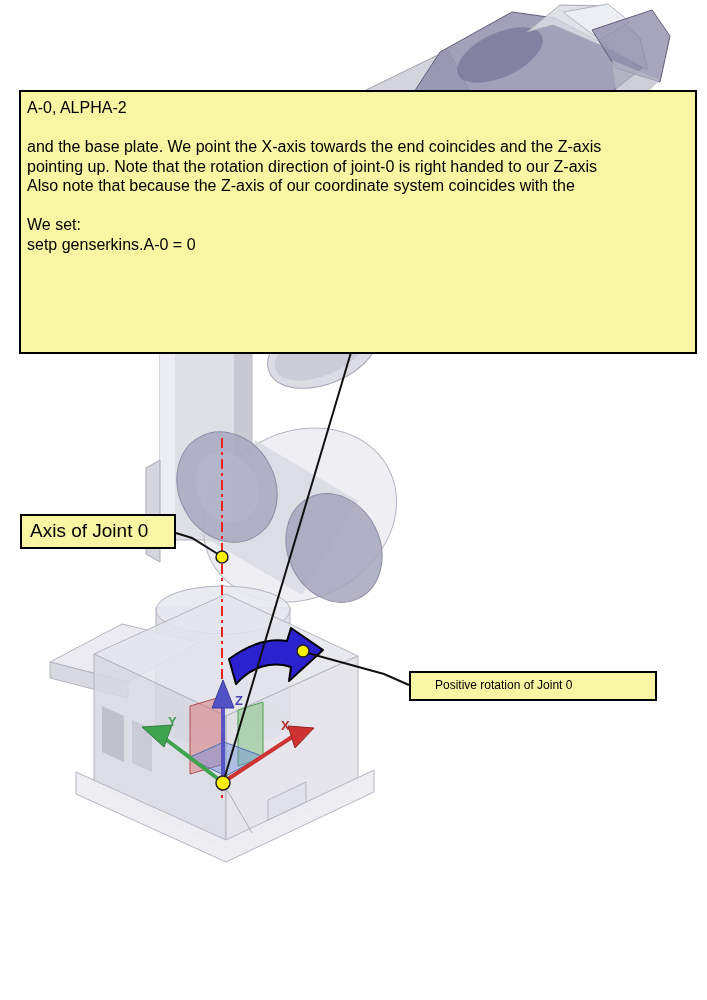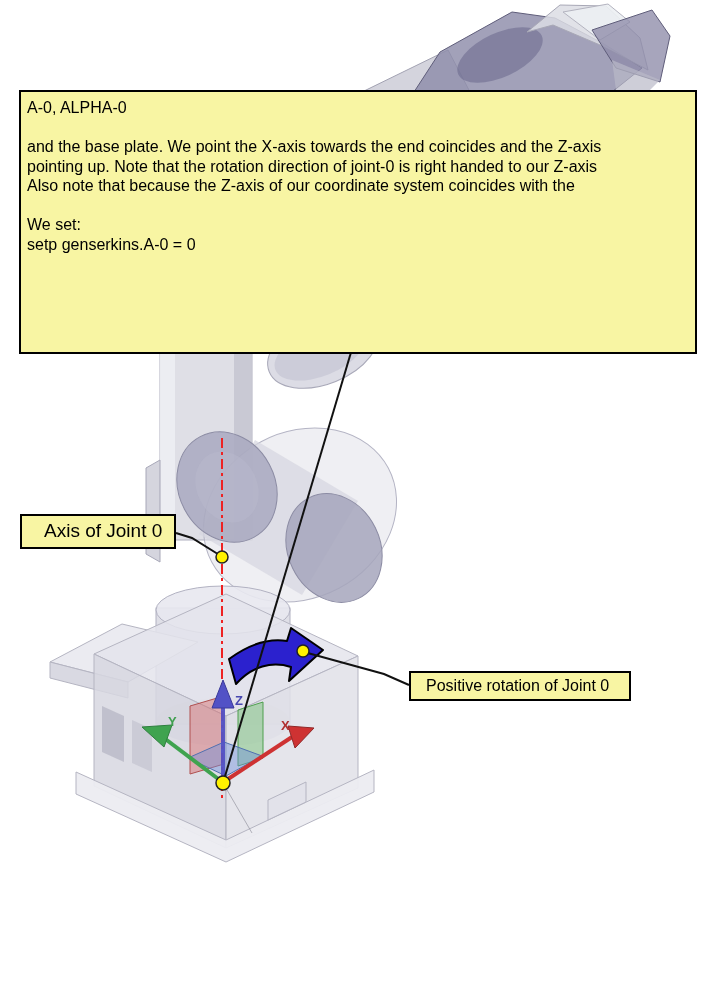--- a/index.html
+++ b/index.html
@@ -16,25 +16,25 @@
     font-size:16px;line-height:19.5px;white-space:nowrap;
   }
   .note-box .line{min-height:19.5px;}
   .callout{
     position:absolute;background:var(--note-yellow,#F8F5A3);
     border:2px solid var(--note-border,#000);
     box-sizing:border-box;white-space:nowrap;
   }
   #callout-axis{
     left:20px;top:514px;width:156px;height:35px;
-    font-size:19px;line-height:30px;padding-left:22px;
+    font-size:19px;line-height:30px;padding-left:8px;
   }
   #callout-rotation{
-    left:409px;top:671px;width:222px;height:30px;
-    font-size:16px;line-height:25px;padding-left:15px;
+    left:409px;top:671px;width:248px;height:30px;
+    font-size:12px;line-height:25px;padding-left:24px;
   }
   .axis-letter{font-size:13px;font-weight:bold;}
 </style>
 </head>
 <body>
 
 <div id="stage">
 
   <svg id="robot-svg" width="707" height="1000" viewBox="0 0 707 1000">
 
@@ -123,21 +123,21 @@
     </g>
 
     <g>
       <circle cx="222" cy="557" r="6" style="fill:var(--marker-yellow,#FFF200)" stroke="#222" stroke-width="1.5"></circle>
       <circle cx="303" cy="651" r="6" style="fill:var(--marker-yellow,#FFF200)" stroke="#222" stroke-width="1.5"></circle>
       <circle cx="223" cy="783" r="7" style="fill:var(--marker-yellow,#FFF200)" stroke="#222" stroke-width="1.5"></circle>
     </g>
   </svg>
 
   <div class="note-box">
-    <div class="line">A-0, ALPHA-0</div>
+    <div class="line">A-0, ALPHA-2</div>
     <div>
         <div class="line">&nbsp;</div>
         <div class="line">and the base plate. We point the X-axis towards the end coincides and the Z-axis</div>
         <div class="line">pointing up. Note that the rotation direction of joint-0 is right handed to our Z-axis</div>
         <div class="line">Also note that because the Z-axis of our coordinate system coincides with the</div>
         <div class="line">&nbsp;</div>
         <div class="line">We set:</div>
         <div class="line">setp genserkins.A-0 = 0</div>
       </div>
   </div>

